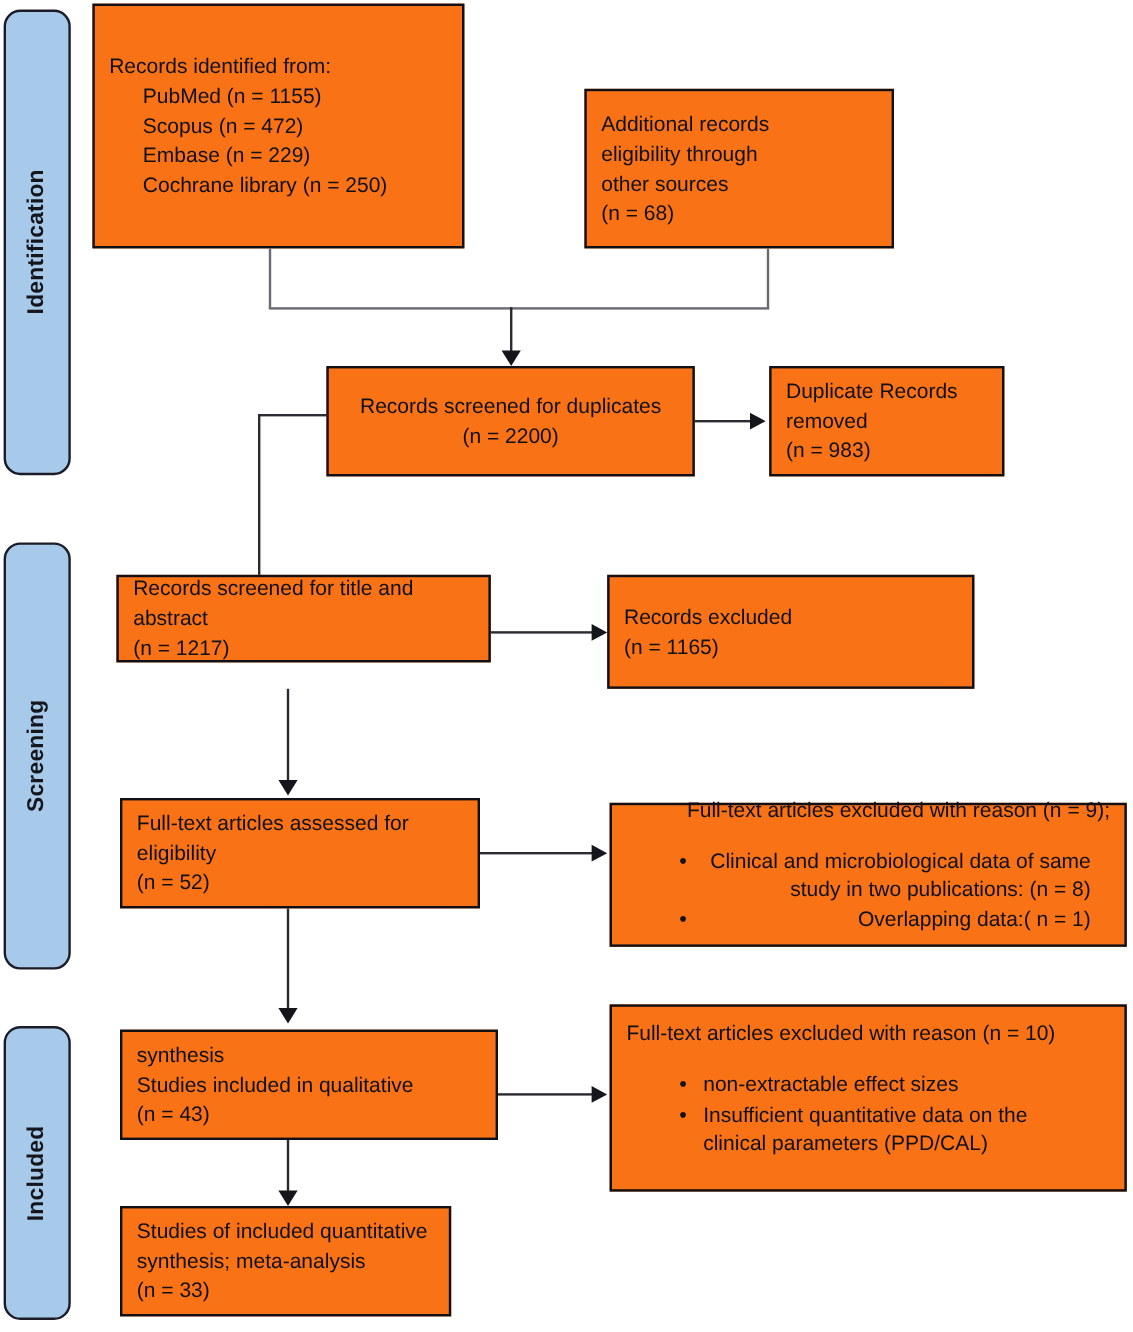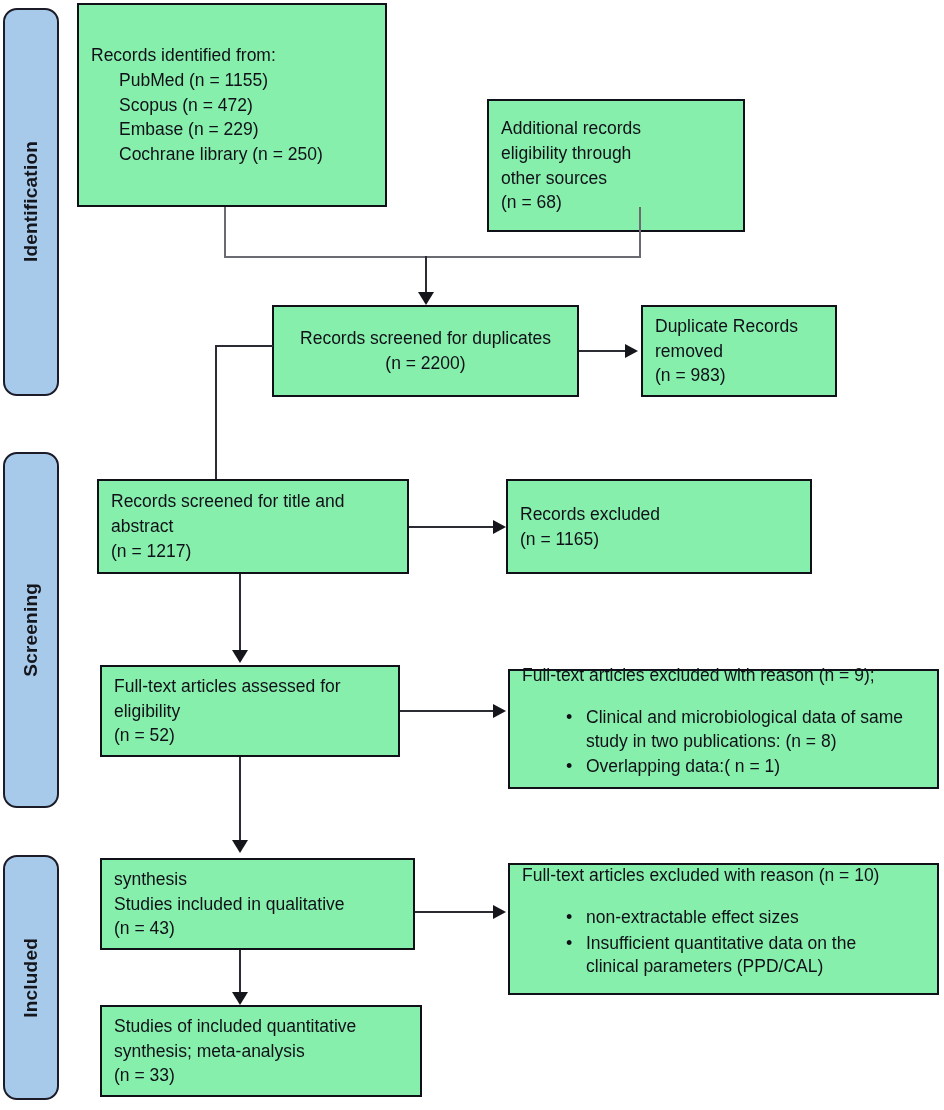--- a/index.html
+++ b/index.html
@@ -35,21 +35,21 @@
     font-size: 19px;
     font-weight: bold;
     color: #15151c;
     letter-spacing: 0.2px;
     white-space: nowrap;
     font-family: "Liberation Sans", sans-serif;
   }
   
   .flow-box {
     position: absolute;
-    background: #86efac;
+    background: #f97316;
     border: 2.5px solid #101018;
     box-sizing: border-box;
     display: flex;
     flex-direction: column;
     justify-content: center;
     padding: 6px 12px;
   }
   .flow-box .line {
     font-size: 17.5px;
     line-height: 1.42;
@@ -121,21 +121,21 @@
   </div>
 
   <div class="flow-box" style="left:77px; top:3px; width:310px; height:204px;">
     <div class="line">Records identified from:</div>
     <div class="line indent">PubMed (n = 1155)</div>
     <div class="line indent">Scopus (n = 472)</div>
     <div class="line indent">Embase (n = 229)</div>
     <div class="line indent">Cochrane library (n = 250)</div>
   </div>
 
-  <div class="flow-box" style="left:487px; top:74px; width:258px; height:133px;margin-top:25px;">
+  <div class="flow-box" style="left:487px; top:74px; width:258px; height:133px;">
     <div class="line">Additional records</div>
     <div class="line">eligibility through</div>
     <div class="line">other sources</div>
     <div class="line">(n = 68)</div>
   </div>
 
   <div class="conn v thin" style="left:224px; top:207px; height:50px;"></div>
   <div class="conn v thin" style="left:639px; top:207px; height:50px;"></div>
   <div class="conn h thin" style="left:224px; top:256px; width:417px;"></div>
   <div class="conn v" style="left:425px; top:256px; height:42px;"></div>
@@ -151,21 +151,21 @@
 
   <div class="flow-box" style="left:641px; top:305px; width:196px; height:92px;">
     <div class="line">Duplicate Records</div>
     <div class="line">removed</div>
     <div class="line">(n = 983)</div>
   </div>
 
   <div class="conn h" style="left:215px; top:345px; width:58px;"></div>
   <div class="conn v" style="left:215px; top:345px; height:135px;"></div>
 
-  <div class="flow-box" style="left:97px; top:479px; width:312px; height:95px;">
+  <div class="flow-box" style="left:97px; top:479px; width:312px; height:73px;">
     <div class="line">Records screened for title and</div>
     <div class="line">abstract</div>
     <div class="line">(n = 1217)</div>
   </div>
 
   <div class="conn h" style="left:409px; top:526px; width:86px;"></div>
   <div class="arrow-right" style="left:493px; top:520px;"></div>
 
   <div class="flow-box" style="left:506px; top:479px; width:306px; height:95px;">
     <div class="line">Records excluded</div>
@@ -177,50 +177,50 @@
 
   <div class="flow-box" style="left:100px; top:665px; width:300px; height:92px;">
     <div class="line">Full-text articles assessed for</div>
     <div class="line">eligibility</div>
     <div class="line">(n = 52)</div>
   </div>
 
   <div class="conn h" style="left:400px; top:710px; width:95px;"></div>
   <div class="arrow-right" style="left:493px; top:704px;"></div>
 
-  <div class="flow-box" style="left:508px; top:669px; width:431px; height:120px;">
+  <div class="flow-box" style="left:508px; top:669px; width:431px; height:120px;text-align:right;">
     <div class="line" style="white-space:normal;">Full-text articles excluded with reason (n = 9);</div>
     <ul>
       <li>Clinical and microbiological data of same study in two publications: (n = 8)</li>
       <li>Overlapping data:( n = 1)</li>
     </ul>
   </div>
 
   <div class="conn v" style="left:239px; top:757px; height:87px;"></div>
   <div class="arrow-down" style="left:232px; top:840px;"></div>
 
   <div class="flow-box" style="left:100px; top:858px; width:315px; height:92px;">
     <div class="line">synthesis</div>
     <div class="line">Studies included in qualitative</div>
     <div class="line">(n = 43)</div>
   </div>
 
   <div class="conn h" style="left:415px; top:911px; width:80px;"></div>
   <div class="arrow-right" style="left:493px; top:905px;"></div>
 
-  <div class="flow-box" style="left:508px; top:863px; width:431px; height:132px;">
+  <div class="flow-box" style="left:508px; top:837px; width:431px; height:156px;">
     <div class="line" style="white-space:normal;">Full-text articles excluded with reason (n = 10)</div>
     <ul>
       <li>non-extractable effect sizes</li>
       <li>Insufficient quantitative data on the clinical parameters (PPD/CAL)</li>
     </ul>
   </div>
 
   <div class="conn v" style="left:239px; top:950px; height:48px;"></div>
   <div class="arrow-down" style="left:232px; top:992px;"></div>
 
-  <div class="flow-box" style="left:100px; top:1005px; width:322px; height:92px;">
+  <div class="flow-box" style="left:100px; top:1005px; width:276px; height:92px;">
     <div class="line">Studies of included quantitative</div>
     <div class="line">synthesis; meta-analysis</div>
     <div class="line">(n = 33)</div>
   </div>
 
 </div>
 
 </body></html>

